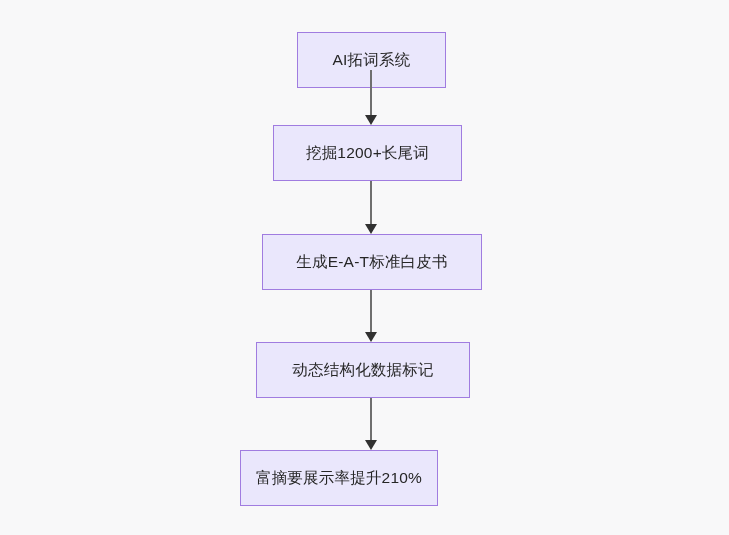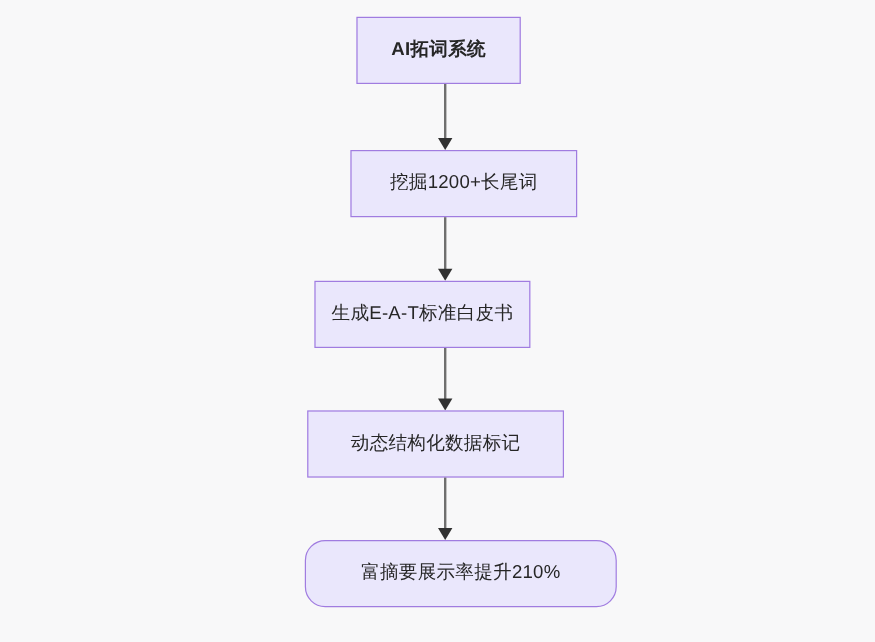--- a/index.html
+++ b/index.html
@@ -50,25 +50,25 @@
   .connector-arrow {
     width: 0;
     height: 0;
     border-left: 6.5px solid transparent;
     border-right: 6.5px solid transparent;
     border-top: 10px solid #313131;
     margin-top: -1px;
   }
 
   
-  #node-0 { left: 297px; top: 14px;  width: 137px; font-weight: bold; }
-  #node-1 { left: 292px; top: 125px; width: 189px; }
-  #node-2 { left: 262px; top: 234px; width: 180px; }
+  #node-0 { left: 297px; top: 32px;  width: 149px; }
+  #node-1 { left: 273px; top: 125px; width: 189px; }
+  #node-2 { left: 262px; top: 234px; width: 220px; }
   #node-3 { left: 256px; top: 342px; width: 214px; }
-  #node-4 { left: 254px; top: 450px; width: 260px; border-radius: 17px; }
+  #node-4 { left: 240px; top: 450px; width: 198px; }
 
   
   #connector-0 { left: 359px; top: 70px;  height: 55px; }
   #connector-1 { left: 359px; top: 181px; height: 53px; }
   #connector-2 { left: 359px; top: 290px; height: 52px; }
   #connector-3 { left: 359px; top: 398px; height: 52px; }
 </style>
 </head>
 <body>
 

